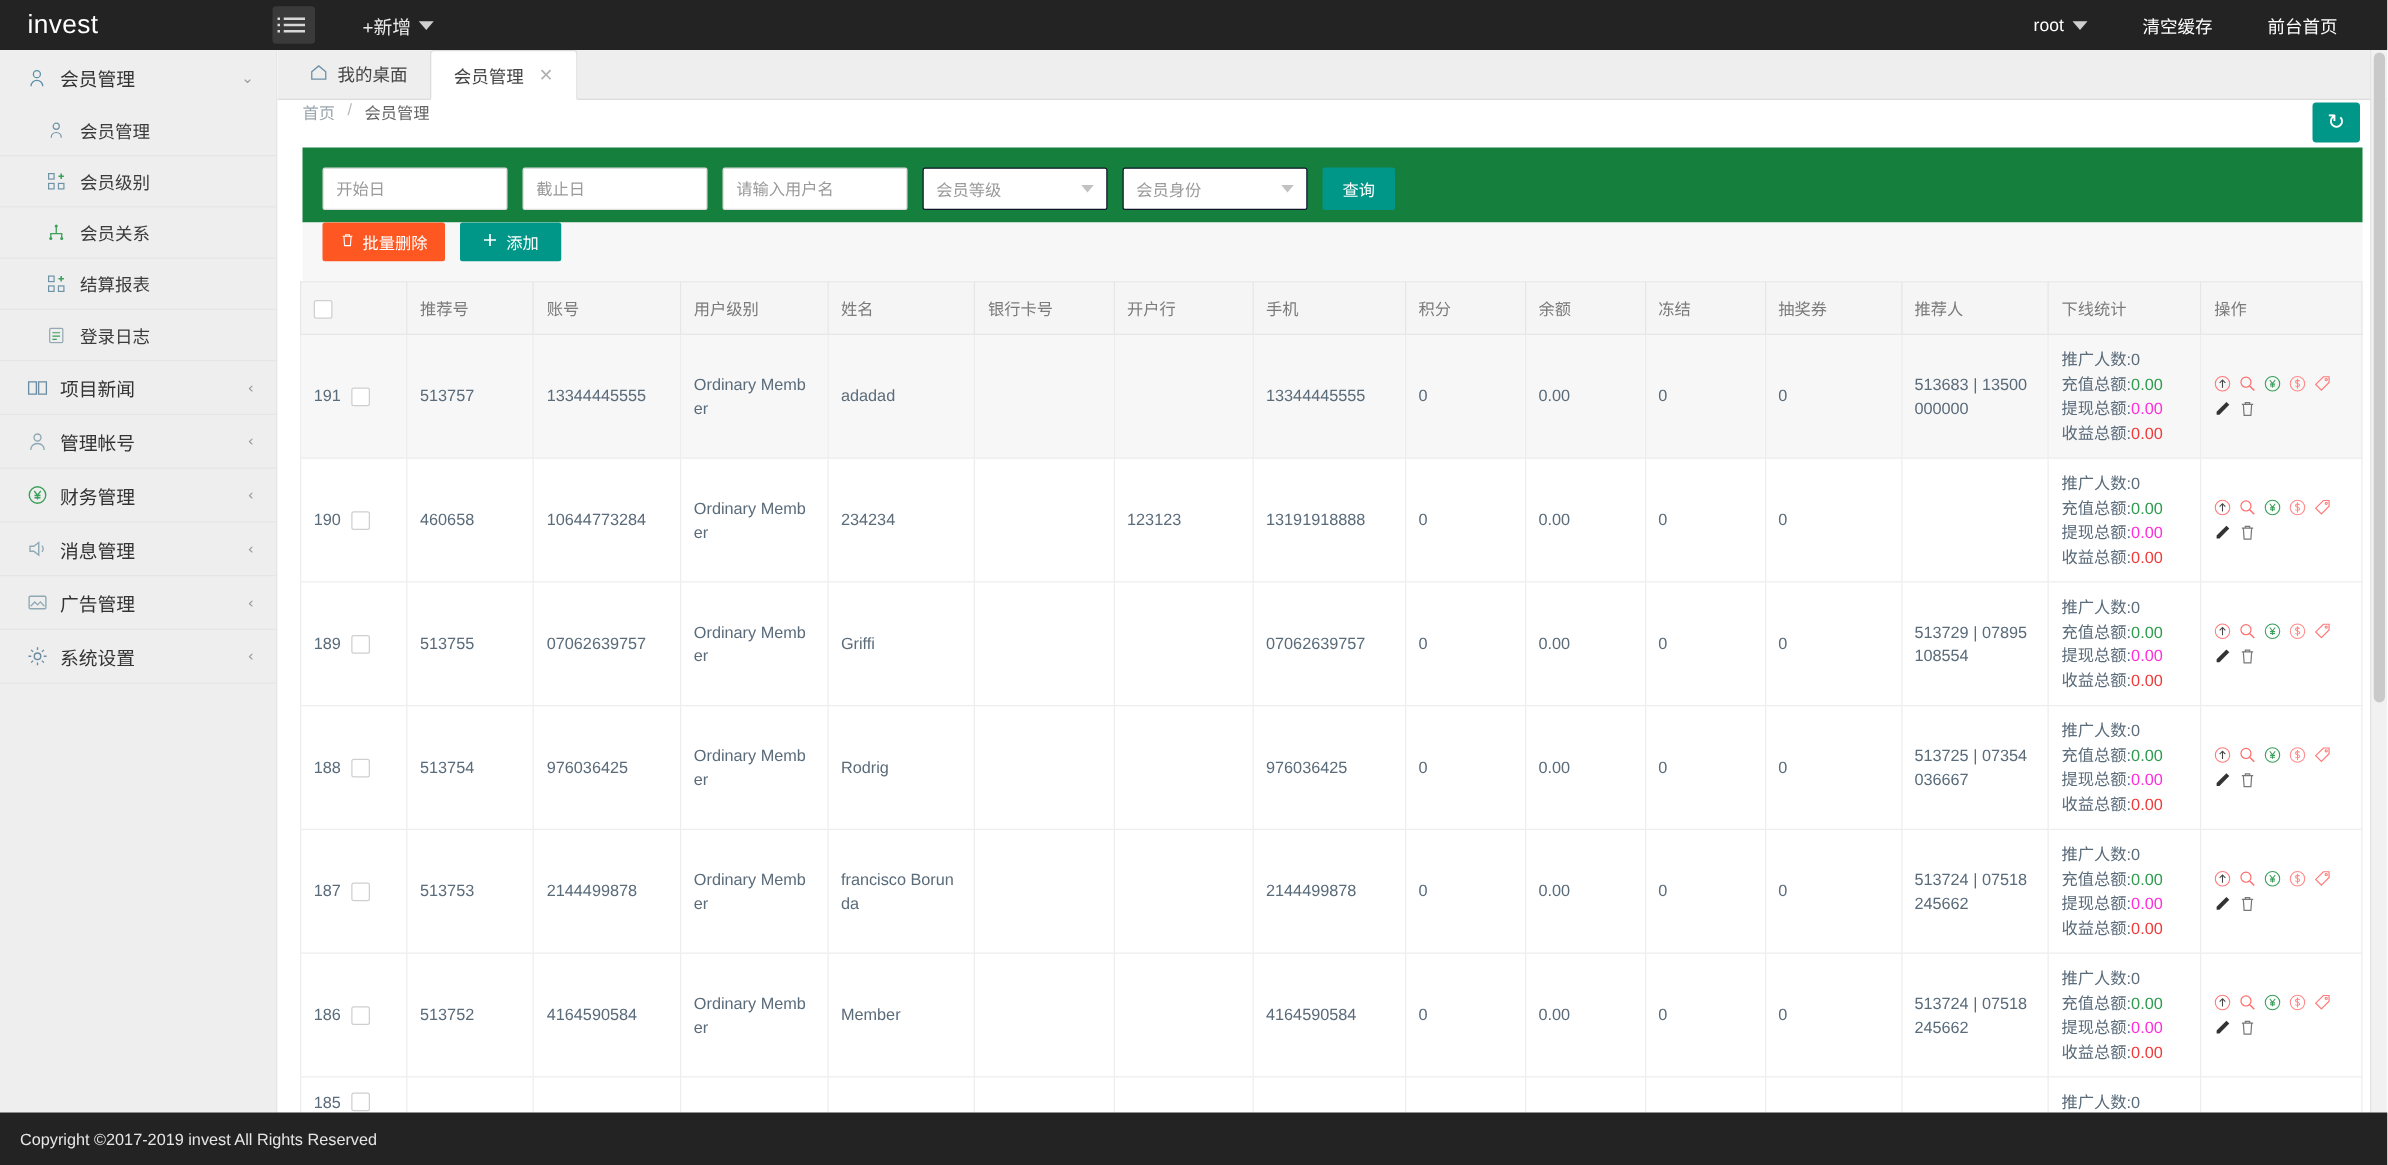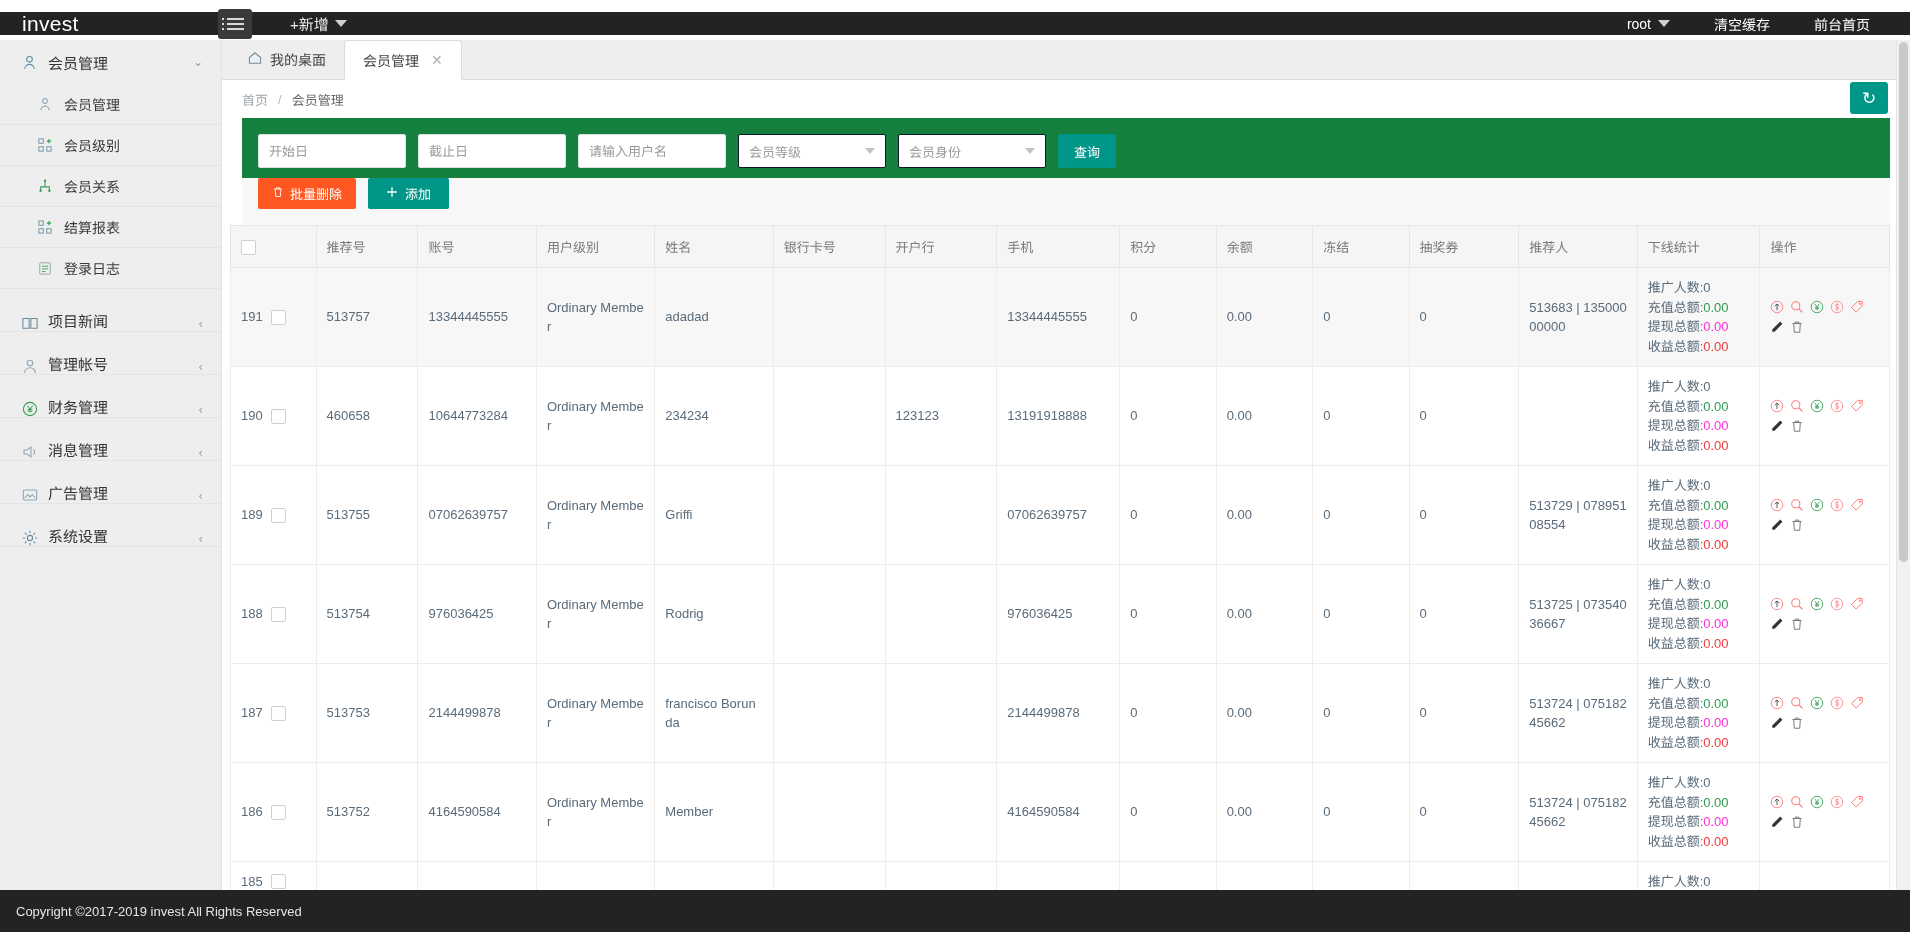--- a/index.html
+++ b/index.html
@@ -10,21 +10,21 @@
     overflow: hidden;
     font-family: "Liberation Sans", "DejaVu Sans", sans-serif;
     font-size: 14px;
     color: #333;
     background: #fff;
   }
   .app { position: relative; width: 1910px; height: 932px; }
 
   
   .topbar {
-    position: absolute; top: 12px; left: 0; right: 0; height: 23px;
+    position: absolute; top: 0; left: 0; right: 0; height: 40px;
     background: #232323; display: flex; align-items: center;
     z-index: 30;
   }
   .brand {
     width: 210px; height: 40px; display: flex; align-items: center;
     padding-left: 22px; color: #fff; font-size: 21px; letter-spacing: .3px;
   }
   .hamburger {
     width: 34px; height: 30px; background: #3a3a3a; border-radius: 3px;
     display: flex; flex-direction: column; justify-content: center;
@@ -62,21 +62,21 @@
   .nav-group-header .g-ico { width: 26px; color: #5b7f95; display:flex; align-items:center; }
   .nav-group-header .arrow { margin-left: auto; color: #9a9a9a; font-size: 12px; }
   .nav-sub { background: #eeeeee; }
   .nav-sub-item {
     height: 41px; display: flex; align-items: center; padding-left: 38px;
     font-size: 14px; color: #3b3b3b; cursor: pointer;
     border-bottom: 1px solid #e5e5e5;
   }
   .nav-sub-item .s-ico { width: 26px; display: flex; align-items: center; color: #7e9aa8; }
   .nav-item {
-    height: 43px; display: flex; align-items: flex-end; padding: 0 18px 0 22px;
+    height: 43px; display: flex; align-items: center; padding: 0 18px 0 22px;
     font-size: 15px; color: #333; cursor: pointer; border-bottom: 1px solid #e5e5e5;
   }
   .nav-item:first-of-type { border-top: 1px solid #e5e5e5; }
   .nav-item .g-ico { width: 26px; display:flex; align-items:center; color:#6a8ba0; }
   .nav-item .arrow { margin-left: auto; color: #9a9a9a; font-size: 12px; }
   .chev { font-family: "DejaVu Sans", sans-serif; }
 
   
   .main {
     position: absolute; top: 40px; left: 222px; right: 0; bottom: 42px;
@@ -91,21 +91,21 @@
     font-size: 14px; color: #444; cursor: pointer; background: transparent;
   }
   .tab.active {
     background: #fff; border: 1px solid #dcdcdc; border-bottom: 1px solid #fff;
     margin-bottom: -1px; border-radius: 3px 3px 0 0;
   }
   .tab .close-x { color: #b0b0b0; font-size: 14px; margin-left: 4px; }
   .home-ico { color: #6c8fa5; }
 
   .breadcrumb {
-    height: 38px; display: flex; align-items: center; padding: 0 16px 0 20px;
+    height: 38px; display: flex; align-items: flex-start; padding: 0 16px 0 20px;
     font-size: 13px; color: #777; position: relative;
   }
   .breadcrumb .crumb-link { color: #9aa6ad; cursor: pointer; }
   .breadcrumb .sep { margin: 0 10px; color: #b9b9b9; }
   .breadcrumb .crumb-cur { color: #666; }
   .refresh-btn {
     position: absolute; right: 22px; top: 2px; width: 38px; height: 32px;
     background: #009688; border-radius: 3px; color: #fff; cursor: pointer;
     display: flex; align-items: center; justify-content: center; font-size: 17px;
   }
@@ -146,21 +146,21 @@
     border-radius: 2px; font-size: 13px; cursor: pointer; display: flex;
     align-items: center; gap: 6px; font-family: "Liberation Sans", sans-serif;
   }
   .btn-add {
     height: 31px; padding: 0 18px; background: #009688; color: #fff; border: none;
     border-radius: 2px; font-size: 13px; cursor: pointer; display: flex;
     align-items: center; gap: 7px; font-family: "Liberation Sans", sans-serif;
   }
 
   
-  .table-wrap { padding: 0 20px 0 8px; }
+  .table-wrap { padding: 0 20px 0 18px; }
   table.grid { width: 100%; border-collapse: collapse; table-layout: fixed; }
   table.grid th {
     background: #f5f5f5; border: 1px solid #e6e6e6; font-weight: normal;
     font-size: 13px; color: #7b7b7b; text-align: left; padding: 11px 10px;
     height: 42px;
   }
   table.grid td {
     border: 1px solid #ededed; font-size: 13px; color: #5a6b7a;
     padding: 10px; vertical-align: middle; line-height: 1.5;
     word-break: break-all;

